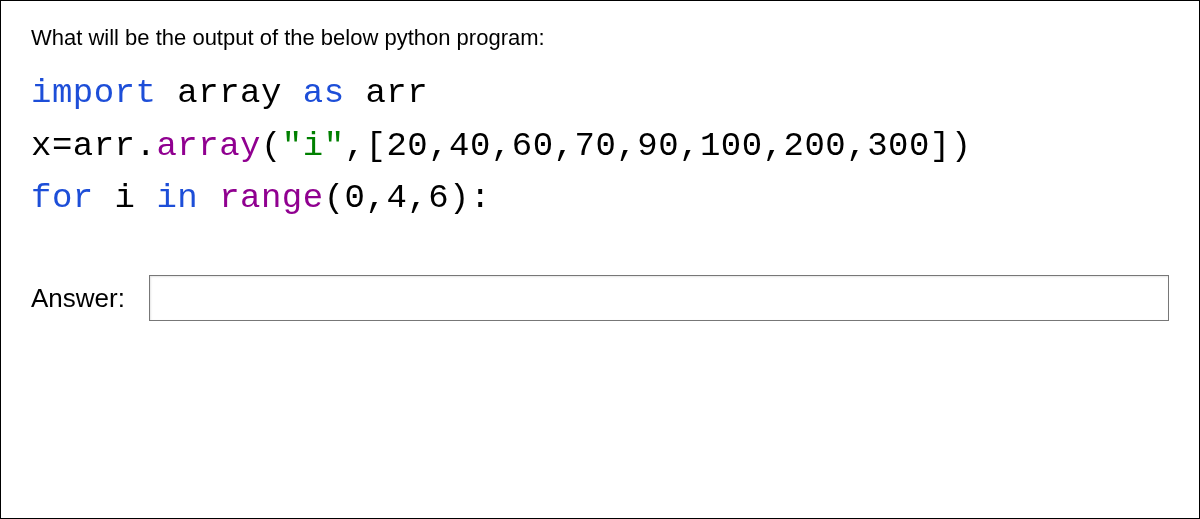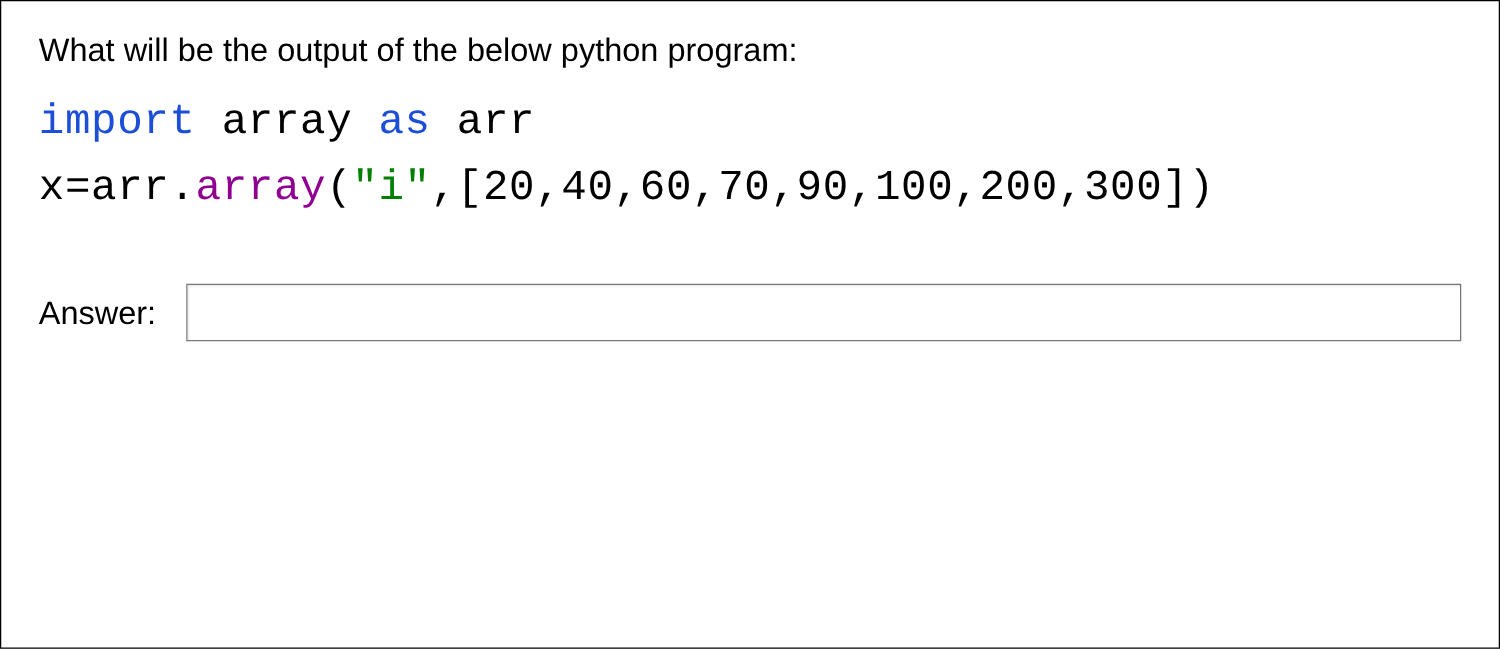--- a/index.html
+++ b/index.html
@@ -9,21 +9,21 @@
     }
     body {
       font-family: 'Segoe UI', Tahoma, Geneva, Verdana, sans-serif;
       background: #ffffff;
       width: 1200px;
       height: 519px;
       border: 1px solid #000;
       padding: 24px 30px;
     }
     .question-text {
-      font-size: 26px;
+      font-size: 22px;
       color: #000;
       margin-bottom: 16px;
       font-weight: 400;
     }
     .code-block {
       font-family: Consolas, 'Courier New', monospace;
       font-size: 34px;
       line-height: 1.55;
       color: #000;
       margin-bottom: 50px;
@@ -62,18 +62,19 @@
     }
   </style>
 </head>
 <body>
 
 <div class="question-text">What will be the output of the below python program:</div>
 
 <div class="code-block">
   <div class="code-line"><span class="kw-blue">import</span><span> array </span><span class="kw-blue">as</span><span> arr</span></div>
   <div class="code-line"><span>x=arr.</span><span class="purple">array</span><span>(</span><span class="green-str">"i"</span><span>,[20,40,60,70,90,100,200,300])</span></div>
+  <div class="code-line"><span class="kw-blue">for</span><span> i </span><span class="kw-blue">in</span><span> </span><span class="purple">range</span><span>(0,4,6):</span></div>
 </div>
 
 <div class="answer-row">
   <span class="answer-label">Answer:</span>
   <input type="text" class="answer-input" value="" style="">
 </div>
 
 </body></html>

